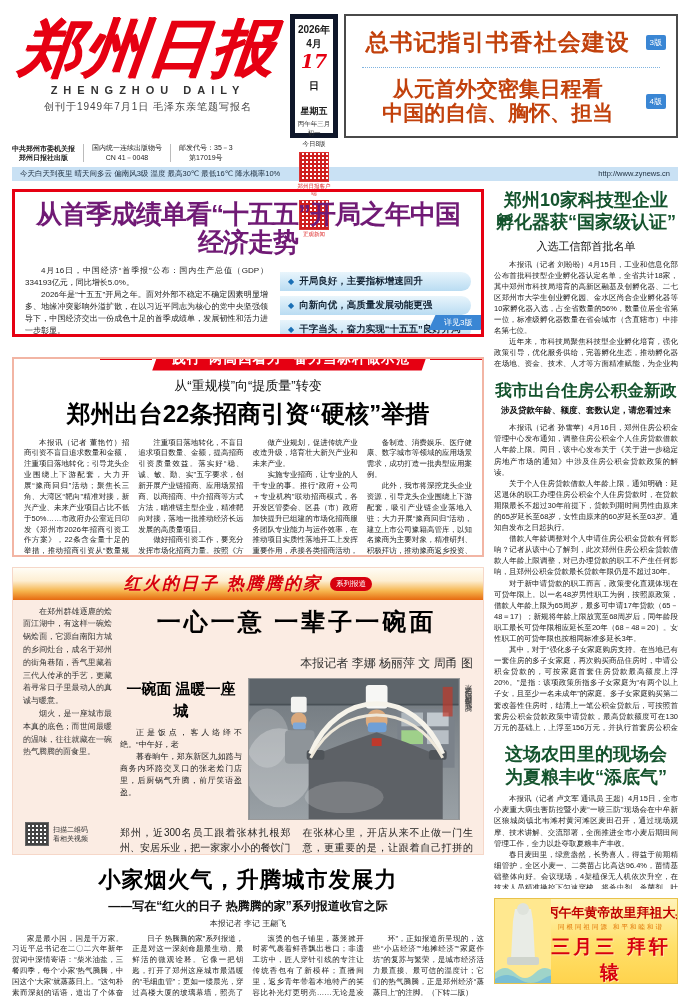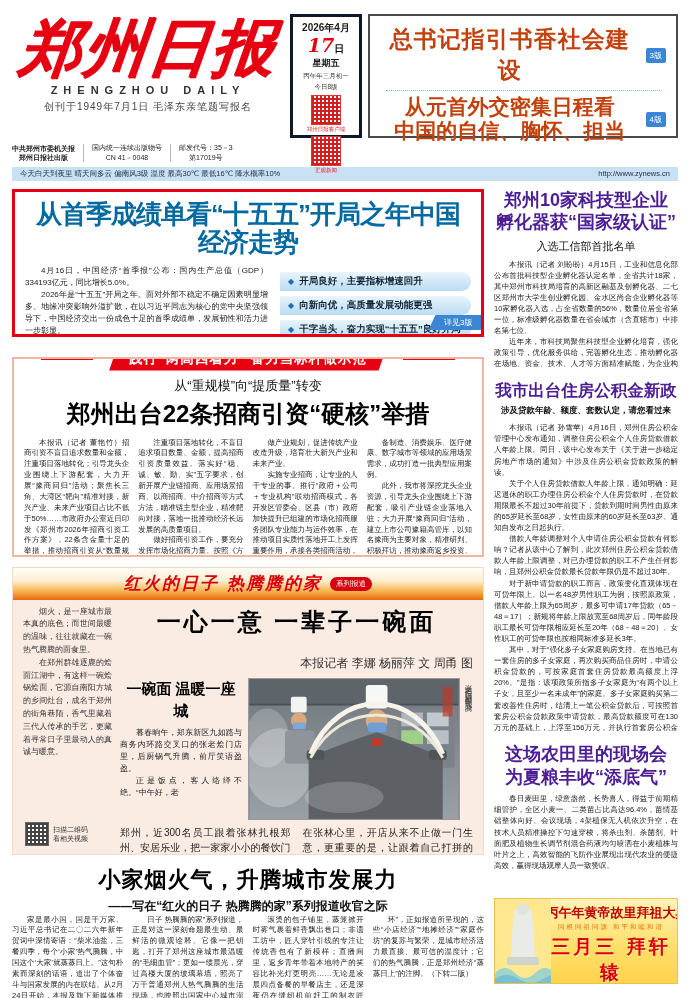--- a/index.html
+++ b/index.html
@@ -14,25 +14,25 @@
   
   .masthead { display:flex; gap:6px; height:124px; }
   .logo-area { width:272px; position:relative; text-align:center; }
   .logo-zh {
     font-family:"DejaVu Serif","Liberation Serif",serif; font-style:italic; font-weight:bold;
     color:#e60012; font-size:62px; line-height:1.1; letter-spacing:2px;
     transform:skewX(-6deg); text-shadow:1px 1px 0 #e60012;
   }
   .logo-en { font-size:11px; letter-spacing:6px; font-weight:bold; color:#333; margin-top:2px; }
   .founding { font-size:10px; color:#444; margin-top:4px; letter-spacing:1px; }
-  .date-box { width:72px; border:3px solid #0f172a; padding:4px 2px; text-align:center; }
+  .date-box { width:48px; border:5px solid #0f172a; padding:4px 2px; text-align:center; }
   .date-ym { font-size:10px; font-weight:bold; }
   .date-day { font-family:"DejaVu Serif",serif; font-style:italic; font-weight:bold; color:#e60012; font-size:19px; line-height:1.1; }
   .date-day small { font-size:10px; color:#111; font-style:normal; }
-  .date-week { font-size:9px; font-weight:bold; margin-top:1px; }
+  .date-week { font-size:9px; font-weight:bold; margin-top:12px; }
   .date-lunar,.date-pages { font-size:6.5px; color:#333; margin-top:2px; }
   .qr { width:30px; height:30px; margin:3px auto 0; border:1px solid #d33;
     background-image:
       repeating-linear-gradient(0deg,#cf1f1f 0 2px,rgba(255,255,255,0) 2px 4px),
       repeating-linear-gradient(90deg,#cf1f1f 0 2px,#fff 2px 4px); }
   .qr-label { font-size:5.5px; color:#d22; margin-top:1px; }
   .promo-box { flex:1; border:2px solid #4a4a4a; padding:8px 10px; display:flex; flex-direction:column; justify-content:space-around; }
   .promo-row { display:flex; align-items:center; gap:6px; }
   .promo-title { flex:1; font-weight:bold; color:#c2410c; text-align:center; }
   .promo-title.t1 { font-size:23px; letter-spacing:1px; }
@@ -48,33 +48,33 @@
   .issn-block,.postal-block { font-size:7px; color:#222; line-height:1.4; text-align:center; }
   .weather-strip { margin-top:4px; background:#c9e1f4; display:flex; justify-content:space-between; align-items:center; padding:2px 8px; font-size:7.5px; color:#234; }
 
   
   .content { display:flex; gap:10px; margin-top:8px; }
   .left-col { width:472px; }
   .right-col { width:184px; }
 
   
   .lead-box { border:3px solid #e60012; padding:8px 10px 14px; position:relative; height:148px; overflow:hidden; }
-  .lead-headline { font-size:26px; font-weight:bold; text-align:center; letter-spacing:-1px; line-height:1.1; color:#0369a1; }
+  .lead-headline { font-size:26px; font-weight:bold; text-align:center; letter-spacing:-1px; line-height:1.1; color:#701a75; }
   .lead-body { display:flex; gap:12px; margin-top:8px; }
   .lead-text { width:56%; font-size:8px; line-height:1.5; color:#222; text-align:justify; }
   .lead-text p { text-indent:2em; }
   .lead-bullets { width:44%; padding-top:2px; }
   .bullet-bar { background:linear-gradient(180deg,#e9f5fc,#b9dcf2); border-radius:0 10px 10px 0; height:19px; display:flex; align-items:center; gap:5px; padding:0 8px; margin:5px 0; font-size:9.5px; font-weight:bold; color:#123; }
   .diamond { color:#1a6fb5; font-size:8px; }
   .see-page { position:absolute; right:-3px; bottom:4px; background:#3a86d4; color:#fff; font-size:8px; padding:2px 12px; transform:skewX(-25deg); }
   .see-page span { display:inline-block; transform:skewX(25deg); }
 
   
   .inv-box { border:2px solid #f2b5a4; margin-top:20px; padding:14px 10px 8px; position:relative; height:200px; overflow:hidden; }
-  .inv-banner-wrap { position:absolute; top:-12px; left:0; right:0; display:flex; align-items:center; justify-content:center; gap:16px; }
+  .inv-banner-wrap { position:absolute; top:-12px; left:0; right:0; display:flex; align-items:center; justify-content:flex-end; gap:0; }
   .inv-banner-line { height:2px; background:#e60012; width:52px; }
   .inv-banner { background:#e60012; color:#fff; font-size:13.5px; font-weight:bold; padding:3px 20px; letter-spacing:1px; clip-path:polygon(3% 0,100% 0,97% 100%,0 100%); white-space:nowrap; }
   .inv-kicker { text-align:center; font-size:13px; color:#111; margin-top:4px; }
   .inv-headline { text-align:center; font-size:24px; font-weight:bold; letter-spacing:0; margin:3px 0 8px; color:#000; }
   .inv-cols { display:flex; gap:9px; height:118px; overflow:hidden; }
   .inv-col { flex:1; font-size:7.5px; line-height:1.45; text-align:justify; color:#222; }
   .inv-col p { text-indent:2em; }
 
   
   .noodle-box { background:#fbece3; border:1px solid #f6d7c8; margin-top:10px; height:288px; overflow:hidden; position:relative; padding:0 10px 8px; }
@@ -107,21 +107,21 @@
   .family-box { margin-top:10px; height:138px; overflow:hidden; }
   .family-headline { font-size:22px; font-weight:bold; text-align:center; letter-spacing:1px; color:#000; }
   .family-subtitle { font-size:12px; font-weight:bold; text-align:center; margin-top:3px; color:#111; }
   .family-byline { font-size:8px; text-align:center; color:#333; margin:3px 0 5px; }
   .family-cols { display:flex; gap:9px; height:84px; overflow:hidden; }
   .family-col { flex:1; font-size:7.5px; line-height:1.45; text-align:justify; color:#222; }
   .family-col p { text-indent:2em; }
 
   
   .r-story { margin-bottom:9px; }
-  .r-headline { font-weight:bold; text-align:center; color:#4c1d95; line-height:1.25; }
+  .r-headline { font-weight:bold; text-align:center; color:#14532d; line-height:1.25; }
   .r-headline.two { font-size:18px; }
   .r-headline.one { font-size:16.5px; letter-spacing:0; }
   .r-subtitle { font-size:11px; text-align:center; margin:5px 0; color:#111; }
   .r-subtitle.small { font-size:8.5px; font-weight:bold; }
   .r-body { font-size:7.5px; line-height:1.48; text-align:justify; color:#222; overflow:hidden; }
   .r-body p { text-indent:2em; }
   .r-body.h1 { height:112px; }
   .r-body.h2 { height:312px; }
   .r-body.h3 { height:96px; }
 
@@ -247,31 +247,31 @@
         </div>
       </div>
 
       <div class="noodle-box">
         <div class="series-banner">
           <span class="series-title">红火的日子 热腾腾的家</span>
           <span class="series-tag">系列报道</span>
         </div>
         <div class="noodle-grid">
           <div class="noodle-intro">
+            <p>在郑州群雄逐鹿的烩面江湖中，有这样一碗烩锅烩面，它源自南阳方城的乡间灶台，成名于郑州的街角巷陌，香气里藏着三代人传承的手艺，更藏着寻常日子里最动人的真诚与暖意。</p>
             <p>烟火，是一座城市最本真的底色；而世间最暖的温味，往往就藏在一碗热气腾腾的面食里。</p>
-            <p>在郑州群雄逐鹿的烩面江湖中，有这样一碗烩锅烩面，它源自南阳方城的乡间灶台，成名于郑州的街角巷陌，香气里藏着三代人传承的手艺，更藏着寻常日子里最动人的真诚与暖意。</p>
           </div>
           <div class="noodle-main">
             <div class="noodle-title">一心一意 一辈子一碗面</div>
             <div class="noodle-byline">本报记者 李娜 杨丽萍 文 周甬 图</div>
             <div class="noodle-midrow">
               <div class="noodle-coltext">
                 <div class="noodle-subhead">一碗面 温暖一座城</div>
+                <p>正是饭点，客人络绎不绝。“中午好，老</p>
                 <p>暮春晌午，郑东新区九如路与商务内环路交叉口的张老烩门店里，后厨锅气升腾，前厅笑语盈盈。</p>
-                <p>正是饭点，客人络绎不绝。“中午好，老</p>
               </div>
               <div class="photo-wrap">
                 <svg class="photo" viewBox="0 0 212 142" xmlns="http://www.w3.org/2000/svg">
                   <defs>
                     <linearGradient id="kbg" x1="0" y1="0" x2="0" y2="1">
                       <stop offset="0" stop-color="#6f767c"></stop>
                         <stop offset="1" stop-color="#9aa1a6"></stop>
                     </linearGradient>
                   </defs>
                   <rect width="212" height="142" fill="url(#kbg)"></rect>
@@ -315,20 +315,21 @@
         <div class="qr-note">
           <div class="qr-small"></div>
           <div class="qr-note-label pre">扫描二维码
 看相关视频</div>
         </div>
       </div>
 
       <div class="family-box">
         <div class="family-headline">小家烟火气，升腾城市发展力</div>
         <div class="family-subtitle">——写在“红火的日子 热腾腾的家”系列报道收官之际</div>
+        <div class="family-byline">本报记者 李记 王翩飞</div>
         <div class="family-cols">
           <div class="family-col">
               <p>家是最小国，国是千万家。习近平总书记在二〇二六年新年贺词中深情寄语：“柴米油盐，三餐四季，每个‘小家’热气腾腾，中国这个‘大家’就蒸蒸日上。”这句朴素而深刻的话语，道出了个体奋斗与国家发展的内在联结。从2月24日开始，本报及旗下新媒体推出的“红火的</p>
             </div>
           <div class="family-col">
               <p>日子 热腾腾的家”系列报道，正是对这一深刻命题最生动、最鲜活的微观诠释。它像一把钥匙，打开了郑州这座城市最温暖的“毛细血管”；更如一缕晨光，穿过高楼大厦的玻璃幕墙，照亮了万千普通郑州人热气腾腾的生活现场，也映照出国家中心城市澎湃向上的发展脉动。</p>
             </div>
           <div class="family-col">
               <p>滚烫的包子铺里，蒸笼掀开时雾气裹着鲜香飘出巷口；非遗工坊中，匠人穿针引线的专注让传统香包有了新模样；直播间里，返乡青年带着本地特产的笑容比补光灯更明亮……无论是凌晨四点备餐的早餐店主，还是深夜仍在缝纫机前赶工的制衣匠人；无论是依托电商</p>
             </div>
@@ -362,20 +363,21 @@
           <p>对于新申请贷款的职工而言，政策变化直观体现在可贷年限上。以一名48岁男性职工为例，按照原政策，借款人年龄上限为65周岁，最多可申请17年贷款（65－48＝17）；新规将年龄上限放宽至68周岁后，同年龄段职工最长可贷年限相应延长至20年（68－48＝20）。女性职工的可贷年限也按相同标准多延长3年。</p>
           <p>其中，对于“强化多子女家庭购房支持。在当地已有一套住房的多子女家庭，再次购买商品住房时，申请公积金贷款的，可按家庭首套住房贷款最高额度上浮20%。”是指：该项政策所指多子女家庭为“有两个以上子女，且至少一名未成年”的家庭。多子女家庭购买第二套改善性住房时，结清上一笔公积金贷款后，可按照首套房公积金贷款政策申请贷款，最高贷款额度可在130万元的基础上，上浮至156万元，并执行首套房公积金贷款利率（5年期以下2.1%，5年期以上2.6%）。</p>
 
         </div>
       </div>
 
       <div class="r-story">
         <div class="r-headline two pre">这场农田里的现场会
 为夏粮丰收“添底气”</div>
         <div class="r-body h3" style="margin-top:5px">
+          <p>本报讯（记者 卢文军 通讯员 王超）4月15日，全市小麦重大病虫害防控暨小麦“一喷三防”现场会在中牟新区狼城岗镇北韦滩村黄河滩区麦田召开，通过现场观摩、技术讲解、交流部署，全面推进全市小麦后期田间管理工作，全力以赴夺取夏粮丰产丰收。</p>
           <p>春日麦田里，绿意盎然，长势喜人，得益于前期精细管护，全区小麦一、二类苗占比高达96.4%，苗情基础整体向好。会议现场，4架植保无人机依次升空，在技术人员精准操控下匀速穿梭，将杀虫剂、杀菌剂、叶面肥及植物生长调节剂混合药液均匀喷洒在小麦植株与叶片之上，高效智能的飞防作业展现出现代农业的便捷高效，赢得现场观摩人员一致赞叹。</p>
 
         </div>
       </div>
 
       <div class="ad-box">
         <svg class="ad-statue" viewBox="0 0 56 86" xmlns="http://www.w3.org/2000/svg">
           <rect width="56" height="86" fill="#ffe88f"></rect>
           <path d="M20 10 L36 10 L38 22 L40 60 L16 60 L18 22 Z" fill="#e9ece6"></path>
           <circle cx="28" cy="10" r="6" fill="#dfe3dc"></circle>

